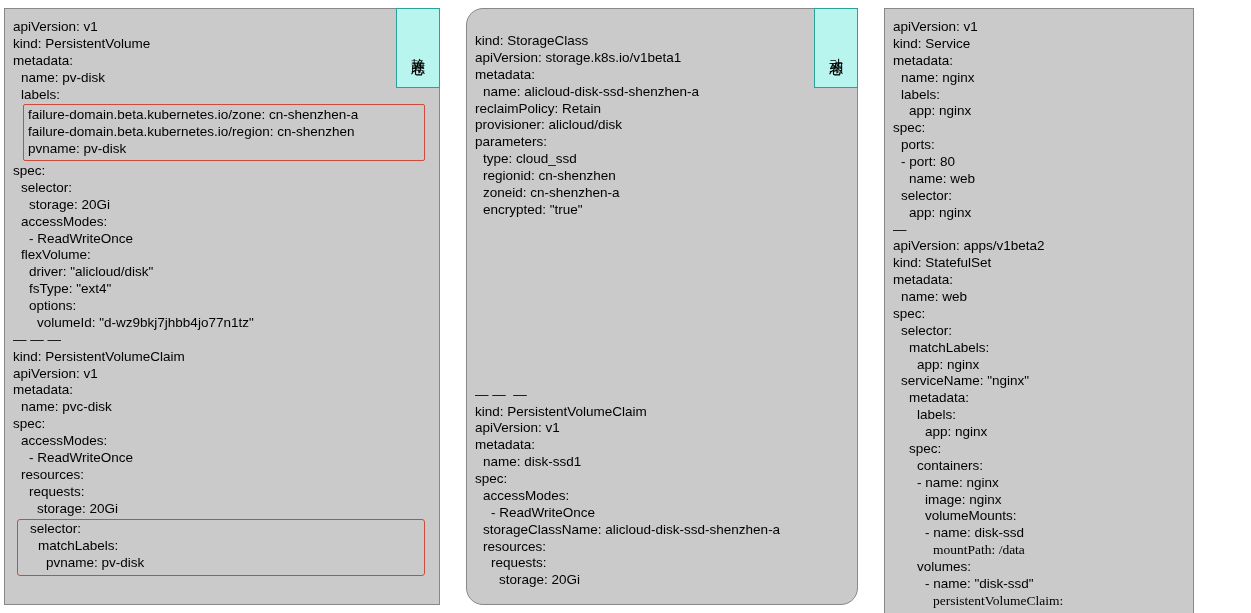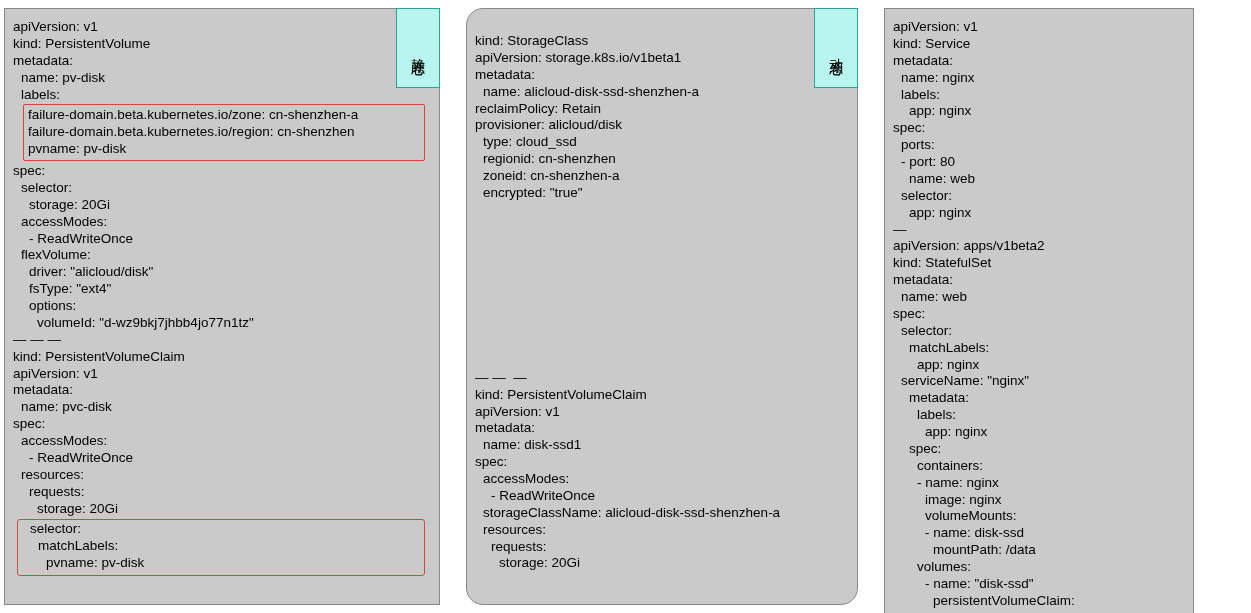--- a/index.html
+++ b/index.html
@@ -46,21 +46,21 @@
     letter-spacing: 2px;
     color: #000;
     box-sizing: border-box;
     padding-top: 4px;
   }
   .line { white-space: pre; }
   .i1 { padding-left: 8px; }
   .i2 { padding-left: 16px; }
   .i3 { padding-left: 24px; }
   .i4 { padding-left: 32px; }
-  .i5 { padding-left: 40px; }
+  .i5 { padding-left: 40px; font-family: Liberation Serif, serif; }
   .redbox {
     border: 1px solid #d04a3a;
     border-radius: 2px;
     margin: 1px 4px 2px 10px;
     padding: 2px 4px;
   }
   .redbox .line { padding-left: 0; }
   .redbox2 {
     border: 1px solid #d04a3a;
     border-radius: 3px;
@@ -116,20 +116,21 @@
 
   <div class="panel p2">
     <div class="badge">动态卷</div>
     <div style="height:14px"></div>
     <div class="line">kind: StorageClass</div>
     <div class="line">apiVersion: storage.k8s.io/v1beta1</div>
     <div class="line">metadata:</div>
     <div class="line i1">name: alicloud-disk-ssd-shenzhen-a</div>
     <div class="line">reclaimPolicy: Retain</div>
     <div class="line">provisioner: alicloud/disk</div>
+    <div class="line">parameters:</div>
     <div class="line i1">type: cloud_ssd</div>
     <div class="line i1">regionid: cn-shenzhen</div>
     <div class="line i1">zoneid: cn-shenzhen-a</div>
     <div class="line i1">encrypted: "true"</div>
     <div class="spacer"></div>
     <div style="height:110px"></div>
     <div class="line">— —  —</div>
     <div class="line">kind: PersistentVolumeClaim</div>
     <div class="line">apiVersion: v1</div>
     <div class="line">metadata:</div>

